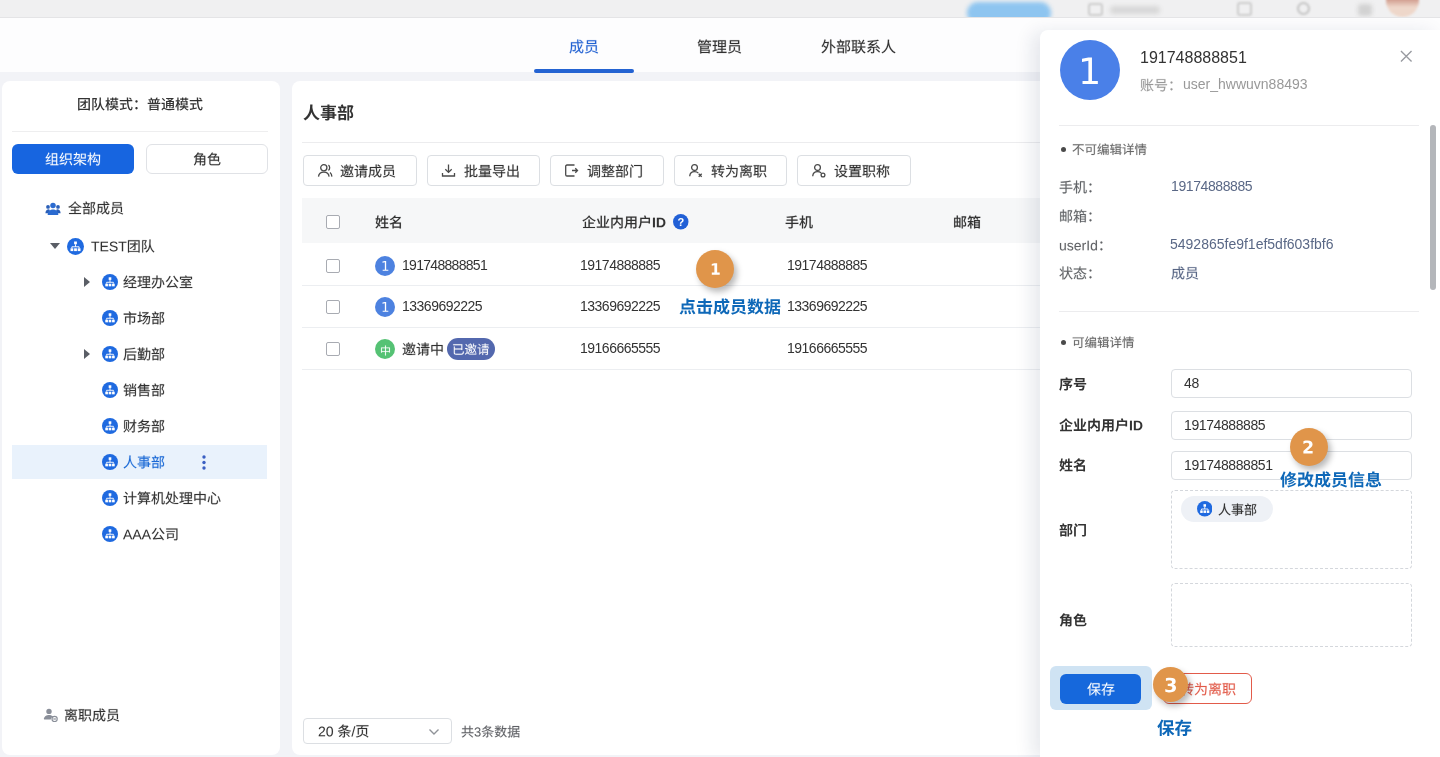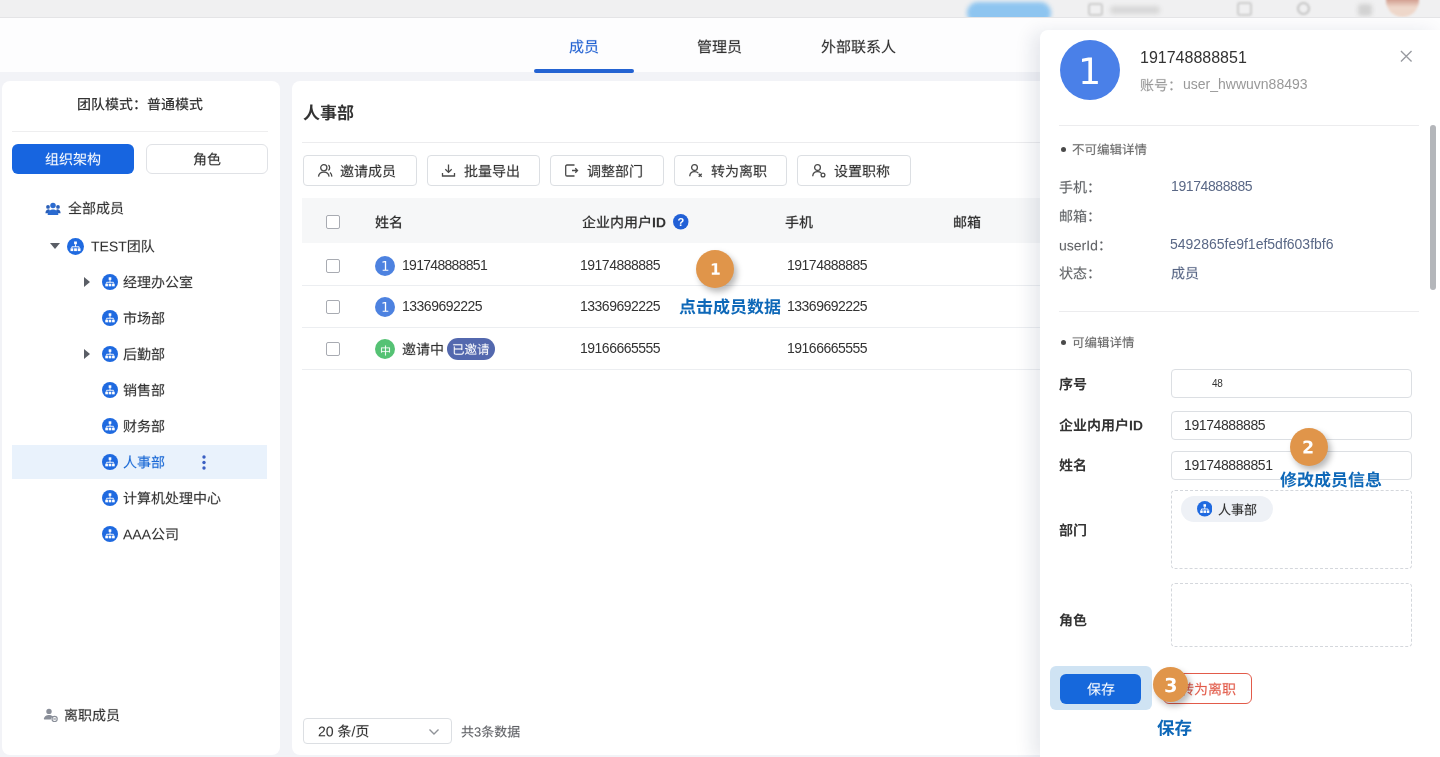--- a/index.html
+++ b/index.html
@@ -433,21 +433,21 @@
       <path transform="translate(12.50,11.00) scale(0.01250,-0.01250)" d="M40 54 58 -15C140 18 245 61 346 103L332 163C223 121 114 79 40 54ZM61 423C75 430 98 435 205 450C167 386 132 335 116 316C87 278 66 252 45 248C53 230 64 196 68 182C87 194 118 204 339 255C336 271 333 298 334 317L167 282C238 374 307 486 364 597L303 632C286 593 265 554 245 517L133 505C190 593 246 706 287 815L215 840C179 719 112 587 91 554C71 520 55 496 38 491C46 473 57 438 61 423ZM624 350V202H541V350ZM675 350H746V202H675ZM481 412V-72H541V143H624V-47H675V143H746V-46H797V143H871V-7C871 -14 868 -16 861 -17C854 -17 836 -17 814 -16C822 -32 829 -56 831 -73C867 -73 890 -71 908 -62C926 -52 930 -35 930 -8V413L871 412ZM797 350H871V202H797ZM605 826C621 798 637 762 648 732H414V515C414 361 405 139 314 -21C329 -28 360 -50 372 -63C465 99 482 335 483 498H920V732H729C717 765 697 811 675 846ZM483 668H850V561H483Z"></path>
       <path transform="translate(25.00,11.00) scale(0.01250,-0.01250)" d="M551 751H819V650H551ZM482 808V594H892V808ZM81 332C89 340 119 346 153 346H244V202L40 167L56 94L244 132V-76H313V146L427 169L423 234L313 214V346H405V414H313V568H244V414H148C176 483 204 565 228 650H412V722H247C255 756 263 791 269 825L196 840C191 801 183 761 174 722H47V650H157C136 570 115 504 105 479C88 435 75 403 58 398C66 380 77 346 81 332ZM815 472V386H560V472ZM400 76 412 8 815 40V-80H885V46L959 52L960 115L885 110V472H953V535H423V472H491V82ZM815 329V242H560V329ZM815 185V105L560 86V185Z"></path>
       <path transform="translate(37.50,11.00) scale(0.01250,-0.01250)" d="M107 768C161 722 229 657 262 615L312 670C280 711 210 773 155 817ZM454 811C488 760 525 692 539 649L608 678C593 721 555 786 520 836ZM187 -60V-59C202 -39 229 -17 391 111C383 125 372 153 365 174L266 99V526H40V453H195V91C195 42 164 9 146 -6C159 -17 180 -44 187 -60ZM826 843C804 784 767 704 732 648H399V579H630V441H430V372H630V231H375V160H630V-79H705V160H953V231H705V372H899V441H705V579H931V648H812C842 698 875 761 902 817Z"></path>
       <path transform="translate(50.00,11.00) scale(0.01250,-0.01250)" d="M152 840V-79H220V840ZM73 647C67 569 51 458 27 390L86 370C109 445 125 561 129 640ZM229 674C250 627 273 564 282 526L335 552C325 588 301 648 279 694ZM446 210H808V134H446ZM446 267V342H808V267ZM590 840V762H334V704H590V640H358V585H590V516H304V458H958V516H664V585H903V640H664V704H928V762H664V840ZM376 400V-79H446V77H808V5C808 -7 803 -11 790 -12C776 -13 728 -13 677 -11C686 -29 696 -57 699 -76C770 -76 815 -76 843 -64C871 -53 879 -33 879 4V400Z"></path>
     </svg></div>
 <div style="position:absolute;left:1059.0px;top:377.0px;"><svg width="28.0" height="16.5" viewBox="0 0 28.0 16.5" fill="#333">
       <path transform="translate(0.00,12.32) scale(0.01400,-0.01400)" d="M370 406C417 385 473 358 524 332H252V231H525V35C525 22 520 18 500 18C482 17 409 18 350 20C366 -11 384 -57 389 -90C476 -90 540 -91 586 -74C633 -58 646 -28 646 32V231H789C769 196 747 162 728 136L824 92C867 147 917 230 957 304L871 339L852 332H713L721 340L672 367C750 415 824 477 881 535L805 594L778 588H299V493H678C646 465 610 437 574 416C528 437 481 457 442 473ZM459 826 490 747H109V474C109 326 103 116 19 -27C47 -40 99 -74 120 -94C211 63 226 310 226 473V636H957V747H628C615 780 595 824 578 858Z"></path>
       <path transform="translate(14.00,12.32) scale(0.01400,-0.01400)" d="M292 710H700V617H292ZM172 815V513H828V815ZM53 450V342H241C221 276 197 207 176 158H689C676 86 661 46 642 32C629 24 616 23 594 23C563 23 489 24 422 30C444 -2 462 -50 464 -84C533 -88 599 -87 637 -85C684 -82 717 -75 747 -47C783 -13 807 62 827 217C830 233 833 267 833 267H352L376 342H943V450Z"></path>
     </svg></div>
 <div style="position:absolute;left:1171px;top:369px;width:241px;height:29px;background:#fff;border:1px solid #dcdfe3;border-radius:4px;"></div>
-<div style="position:absolute;left:1184px;top:374.8px;font-size:10px;line-height:17.5px;color:#333;font-weight:400;white-space:nowrap;letter-spacing:-0.4px;margin-left:28px;">48</div>
+<div style="position:absolute;left:1184px;top:374.8px;font-size:14px;line-height:17.5px;color:#333;font-weight:400;white-space:nowrap;letter-spacing:-0.4px;">48</div>
 <div style="position:absolute;left:1059.0px;top:418.0px;"><svg width="84.0" height="16.5" viewBox="0 0 84.0 16.5" fill="#333">
       <path transform="translate(0.00,12.32) scale(0.01400,-0.01400)" d="M184 396V46H75V-62H930V46H570V247H839V354H570V561H443V46H302V396ZM483 859C383 709 198 588 18 519C49 491 83 448 100 417C246 483 388 577 500 695C637 550 769 477 908 417C923 453 955 495 984 521C842 571 701 639 569 777L591 806Z"></path>
       <path transform="translate(14.00,12.32) scale(0.01400,-0.01400)" d="M64 606C109 483 163 321 184 224L304 268C279 363 221 520 174 639ZM833 636C801 520 740 377 690 283V837H567V77H434V837H311V77H51V-43H951V77H690V266L782 218C834 315 897 458 943 585Z"></path>
       <path transform="translate(28.00,12.32) scale(0.01400,-0.01400)" d="M89 683V-92H209V192C238 169 276 127 293 103C402 168 469 249 508 335C581 261 657 180 697 124L796 202C742 272 633 375 548 452C556 491 560 529 562 566H796V49C796 32 789 27 771 26C751 26 684 25 625 28C642 -3 660 -57 665 -91C754 -91 817 -89 859 -70C901 -51 915 -17 915 47V683H563V850H439V683ZM209 196V566H438C433 443 399 294 209 196Z"></path>
       <path transform="translate(42.00,12.32) scale(0.01400,-0.01400)" d="M142 783V424C142 283 133 104 23 -17C50 -32 99 -73 118 -95C190 -17 227 93 244 203H450V-77H571V203H782V53C782 35 775 29 757 29C738 29 672 28 615 31C631 0 650 -52 654 -84C745 -85 806 -82 847 -63C888 -45 902 -12 902 52V783ZM260 668H450V552H260ZM782 668V552H571V668ZM260 440H450V316H257C259 354 260 390 260 423ZM782 440V316H571V440Z"></path>
       <path transform="translate(56.00,12.32) scale(0.01400,-0.01400)" d="M270 587H744V430H270V472ZM419 825C436 787 456 736 468 699H144V472C144 326 134 118 26 -24C55 -37 109 -75 132 -97C217 14 251 175 264 318H744V266H867V699H536L596 716C584 755 561 812 539 855Z"></path>
       <path transform="translate(70.00,12.32) scale(0.00684,-0.00684)" d="M137 0V1409H432V0Z"></path>
       <path transform="translate(73.89,12.32) scale(0.00684,-0.00684)" d="M1393 715Q1393 497 1307.5 334.5Q1222 172 1065.5 86.0Q909 0 707 0H137V1409H647Q1003 1409 1198.0 1229.5Q1393 1050 1393 715ZM1096 715Q1096 942 978.0 1061.5Q860 1181 641 1181H432V228H682Q872 228 984.0 359.0Q1096 490 1096 715Z"></path>
     </svg></div>
 <div style="position:absolute;left:1171px;top:411px;width:241px;height:29px;background:#fff;border:1px solid #dcdfe3;border-radius:4px;"></div>

